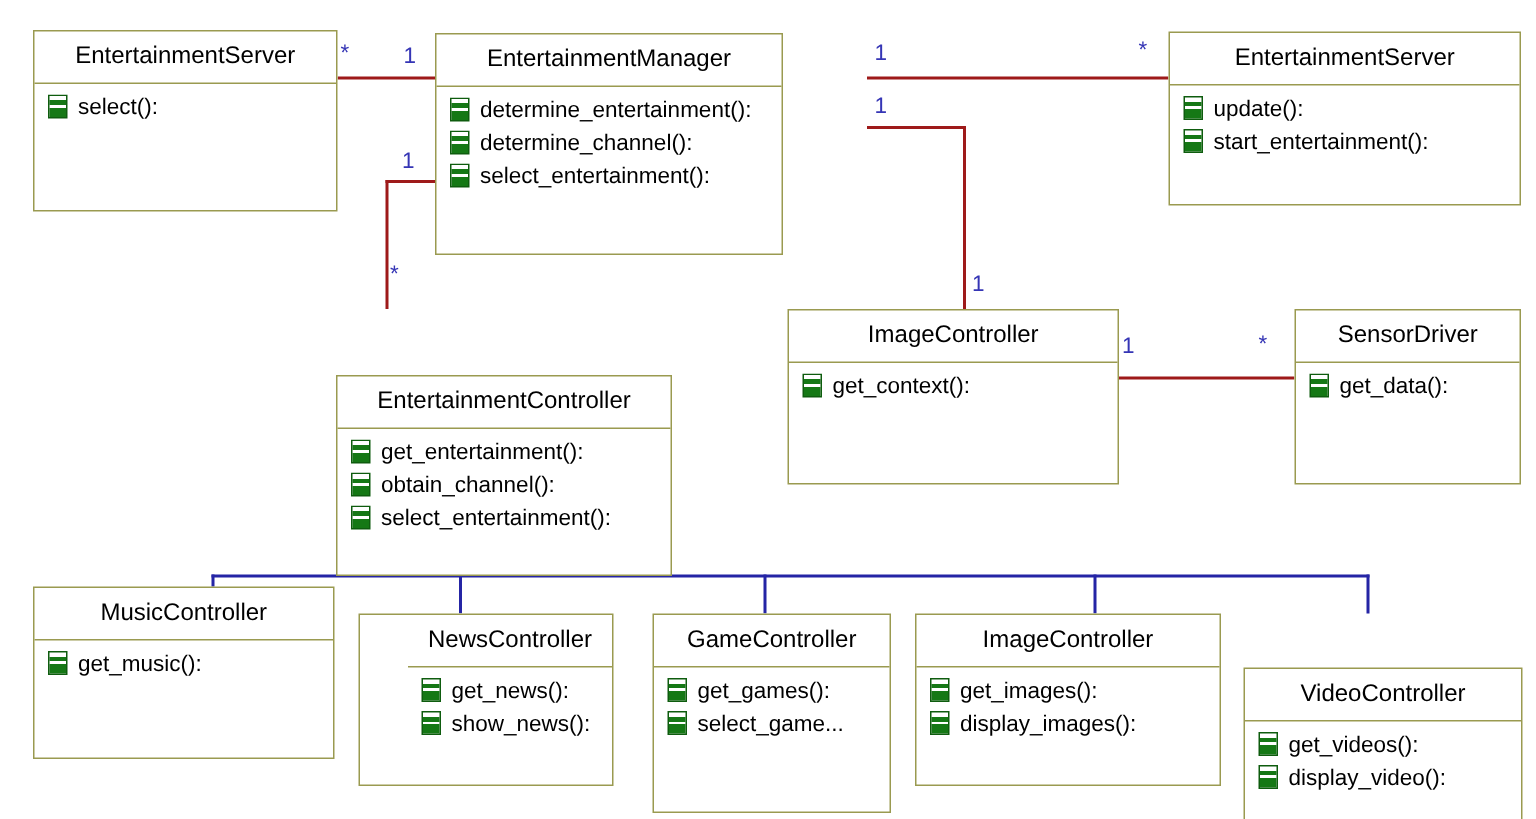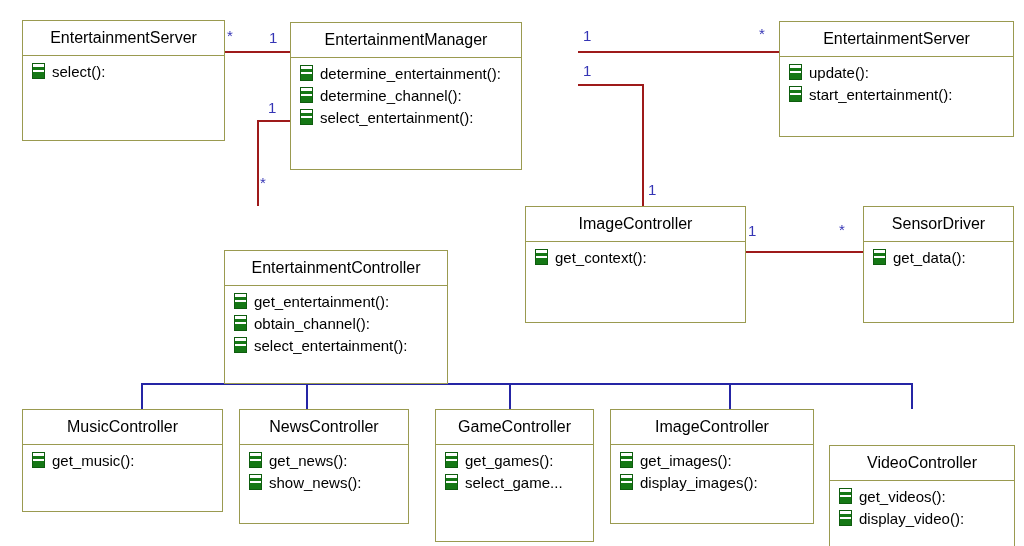--- a/index.html
+++ b/index.html
@@ -144,31 +144,31 @@
   <div class="uml-class" style="left:863px; top:206px; width:151px; height:117px;">
     <div class="cls-title">SensorDriver</div>
     <div class="cls-methods">
       <div class="method-row">
         <span class="m-icon"></span>
         <span>get_data():</span>
       </div>
     </div>
   </div>
 
-  <div class="uml-class" style="left:22px; top:409px; width:201px; height:103px;">
+  <div class="uml-class" style="left:22px; top:391px; width:201px; height:115px;">
     <div class="cls-title">MusicController</div>
     <div class="cls-methods">
       <div class="method-row">
         <span class="m-icon"></span>
         <span>get_music():</span>
       </div>
     </div>
   </div>
 
-  <div class="uml-class" style="left:239px; top:409px; width:170px; height:115px;">
+  <div class="uml-class" style="left:239px; top:409px; width:170px; height:115px;padding-left:32px;">
     <div class="cls-title">NewsController</div>
     <div class="cls-methods">
       <div class="method-row">
         <span class="m-icon"></span>
         <span>get_news():</span>
       </div>
       <div class="method-row">
         <span class="m-icon"></span>
         <span>show_news():</span>
       </div>

